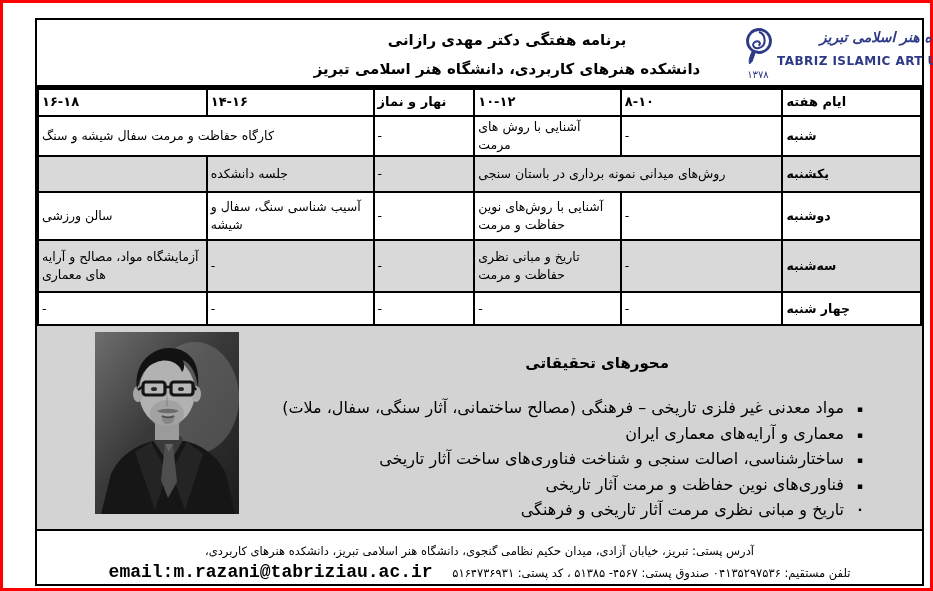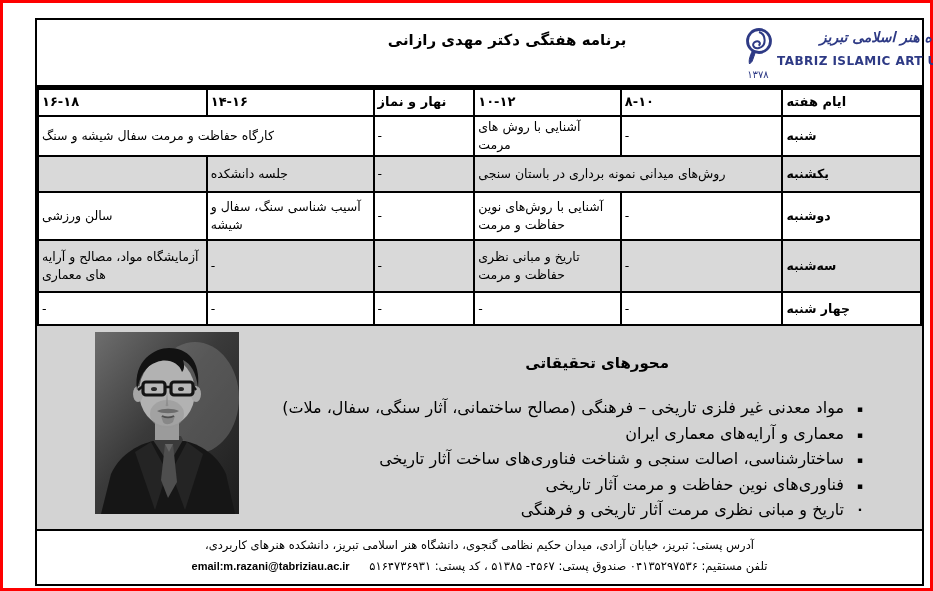--- a/index.html
+++ b/index.html
@@ -36,35 +36,36 @@
   .research { position:absolute; right:10px; top:28px; direction:rtl; text-align:center; }
   .research-heading { font-size:15px; font-weight:bold; margin-bottom:26px; }
   .r-list { margin-left:0; padding-left:0; margin-right:48px; }
   .r-item { display:flex; direction:rtl; align-items:baseline; margin-bottom:6.5px; white-space:nowrap; }
   .r-marker { width:8px; font-size:9px; flex:none; margin-left:12px; transform:translateY(-1px); }
   .r-marker.dot { font-size:13px; font-weight:bold; }
   .r-text { font-size:16px; font-weight:normal; }
 
   
   .doc-footer { flex:none; height:55px; border-top:2px solid #000; background:#fff;
-    text-align:center; direction:rtl; padding-top:4px; }
+    text-align:center; direction:rtl; padding-top:10px; }
   .footer-line1 { font-size:11.5px; line-height:20px; }
   .footer-line2 { font-size:11.5px; line-height:22px; }
-  .footer-email { font-family:Liberation Sans, sans-serif; font-size:11px; font-weight:bold;
+  .footer-email { font-family:Liberation Mono, monospace; font-size:18px; font-weight:bold;
     direction:ltr; unicode-bidi:embed; margin-right:16px; }
 </style>
 </head>
 <body>
 
 <div class="page">
   <div class="doc">
 
     <div class="doc-header">
       <div class="title-block">
         <div class="title-line">برنامه هفتگی دکتر مهدی رازانی</div>
+        <div class="title-line">دانشکده هنرهای کاربردی، دانشگاه هنر اسلامی تبریز</div>
       </div>
       <div class="logo" style="color:#2e3a85;">
         <div class="logo-left">
           <span>
             <svg width="38" height="42" viewBox="0 0 38 42">
               <circle cx="20" cy="16" r="11.5" fill="none" stroke="#2e3a85" stroke-width="2.8"></circle>
               <path d="M20 7 C 27 9, 28 21, 20 23 C 14 24.5, 12 18, 17 16.5 C 21 15.5, 22 19.5, 19.5 20.5" fill="none" stroke="#2e3a85" stroke-width="2"></path>
               <path d="M13.5 25.5 C 11 31, 9.5 35, 10.5 39 L 13 36.5 C 14.5 33, 15.5 29.5, 16.5 27" fill="#2e3a85" stroke="#2e3a85" stroke-width="1"></path>
             </svg>
           </span>

